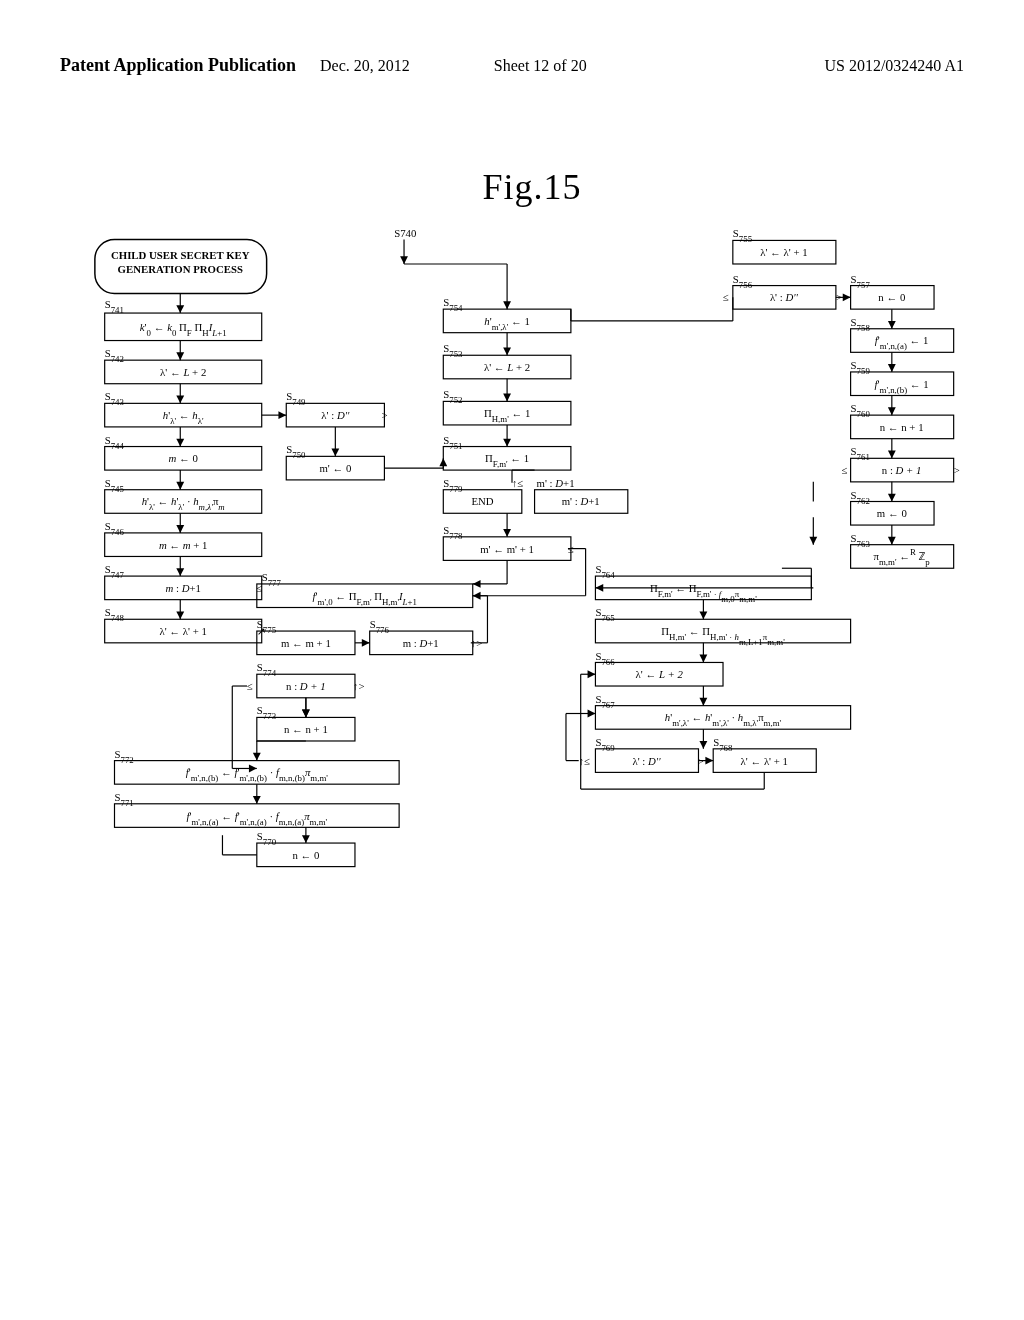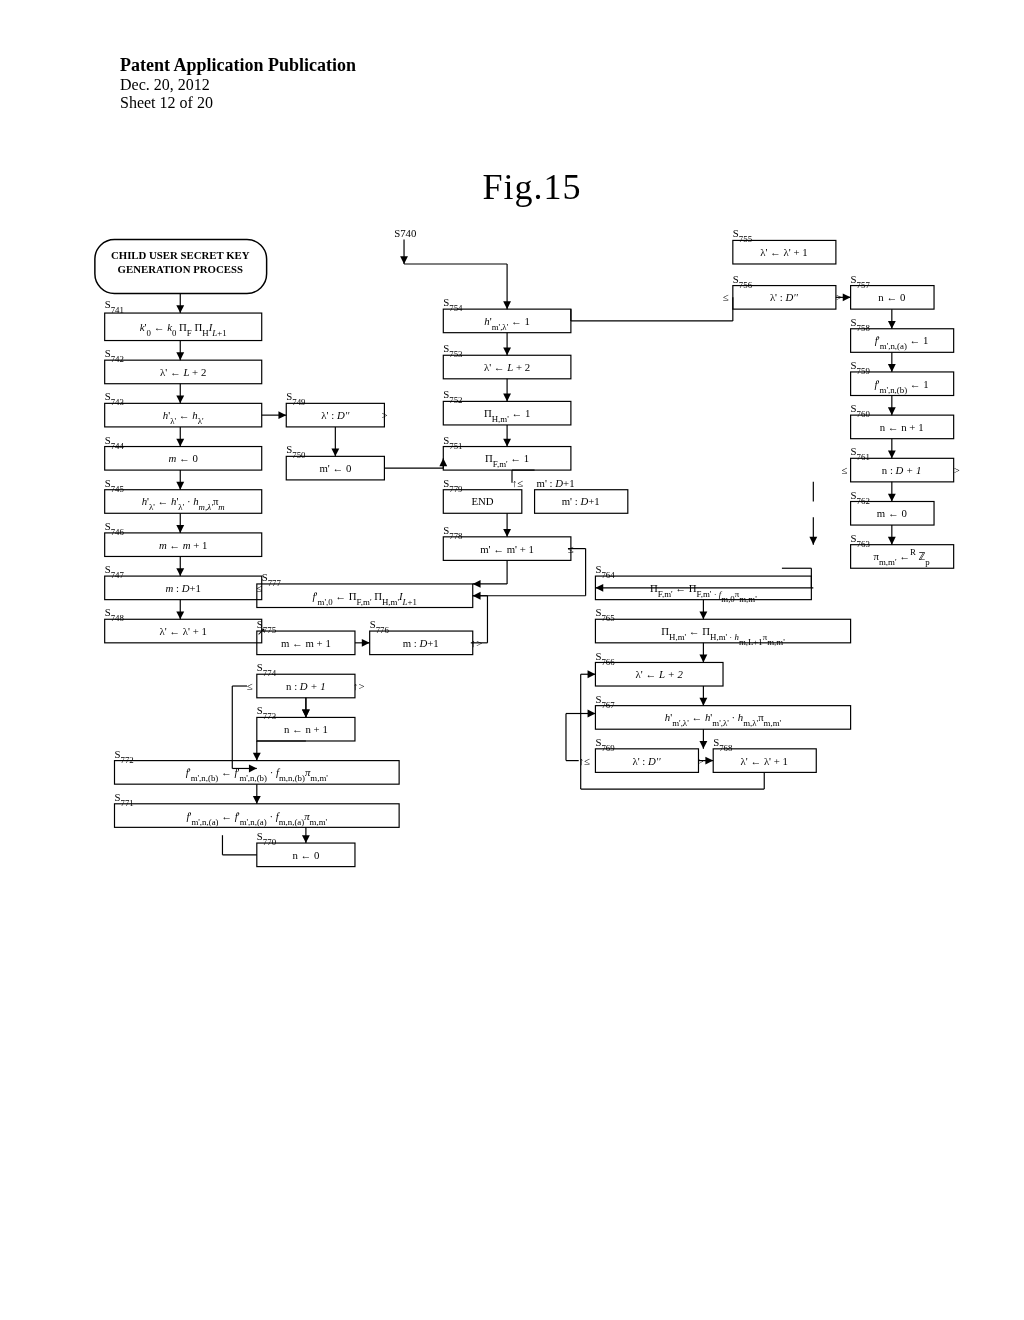--- a/index.html
+++ b/index.html
@@ -13,36 +13,35 @@
     }
 
     .header {
       position: absolute;
       top: 55px;
       left: 60px;
       right: 60px;
       display: flex;
       align-items: baseline;
       gap: 0;
-      flex-direction: column;
     }
     .header-patent {
       font-weight: bold;
       font-size: 18px;
       flex: 0 0 auto;
     }
     .header-date {
       font-size: 16px;
       flex: 0 0 auto;
       margin-left: 24px;
     }
     .header-sheet {
       font-size: 16px;
       flex: 0 0 auto;
-      margin-left: 60px;
+      margin-left: 84px;
     }
     .header-us {
       font-size: 16px;
       flex: 1;
       text-align: right;
     }
 
     .fig-title {
       position: absolute;
       top: 166px;
@@ -68,20 +67,21 @@
       height: 100%;
     }
   </style>
 </head>
 <body>
 
 <div class="header">
   <span class="header-patent">Patent Application Publication</span>
   <span class="header-date">Dec. 20, 2012</span>
   <span class="header-sheet">Sheet 12 of 20</span>
+  <span class="header-us">US 2012/0324240 A1</span>
 </div>
 
 <div class="fig-title">Fig.15</div>
 
 <div class="diagram">
 <svg viewBox="0 0 910 1080" xmlns="http://www.w3.org/2000/svg" font-family="Times New Roman, serif" font-size="11">
 
   <rect x="30" y="30" width="175" height="55" rx="20" ry="20" fill="none" stroke="#000" stroke-width="1.5"></rect>
   <text x="117" y="50" text-anchor="middle" font-size="11" font-weight="bold">CHILD USER SECRET KEY</text>
   <text x="117" y="64" text-anchor="middle" font-size="11" font-weight="bold">GENERATION PROCESS</text>

